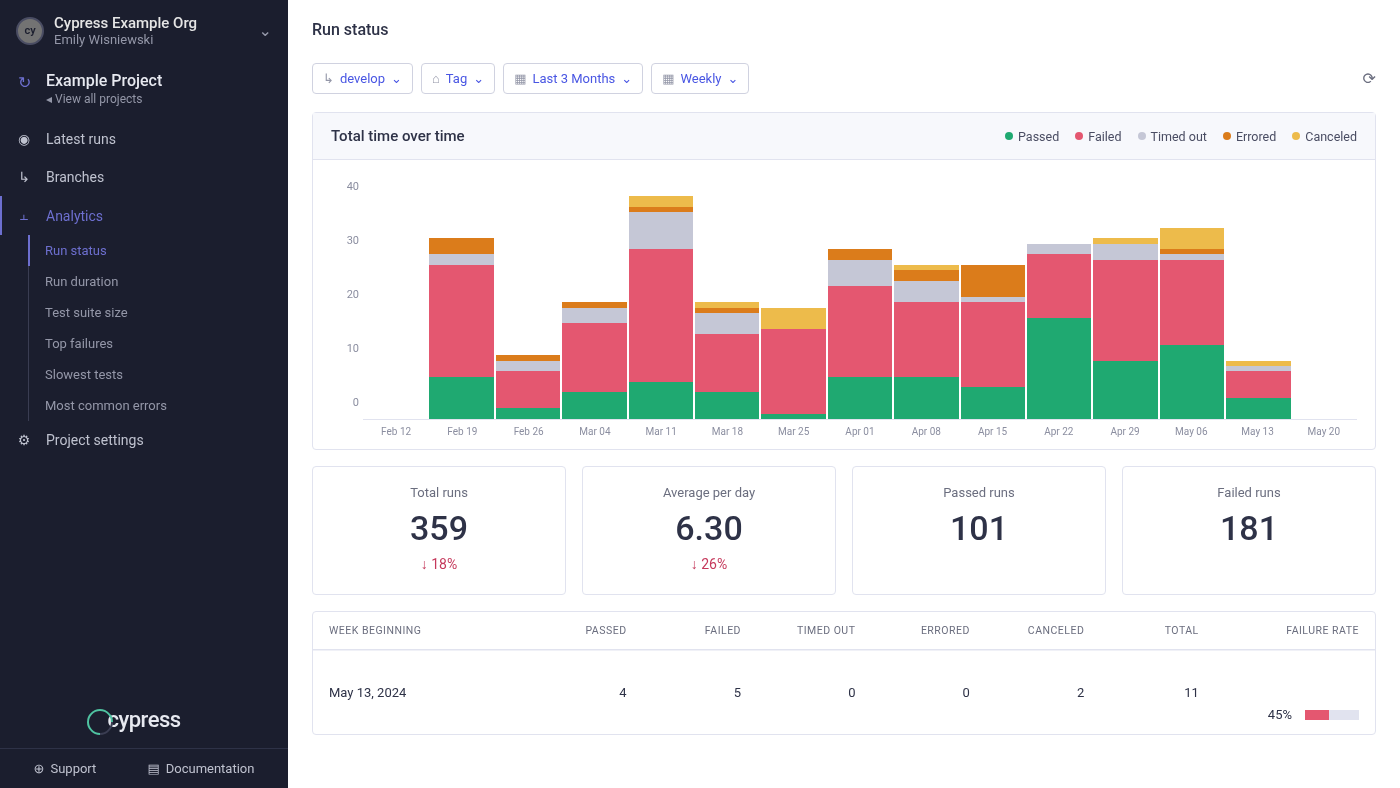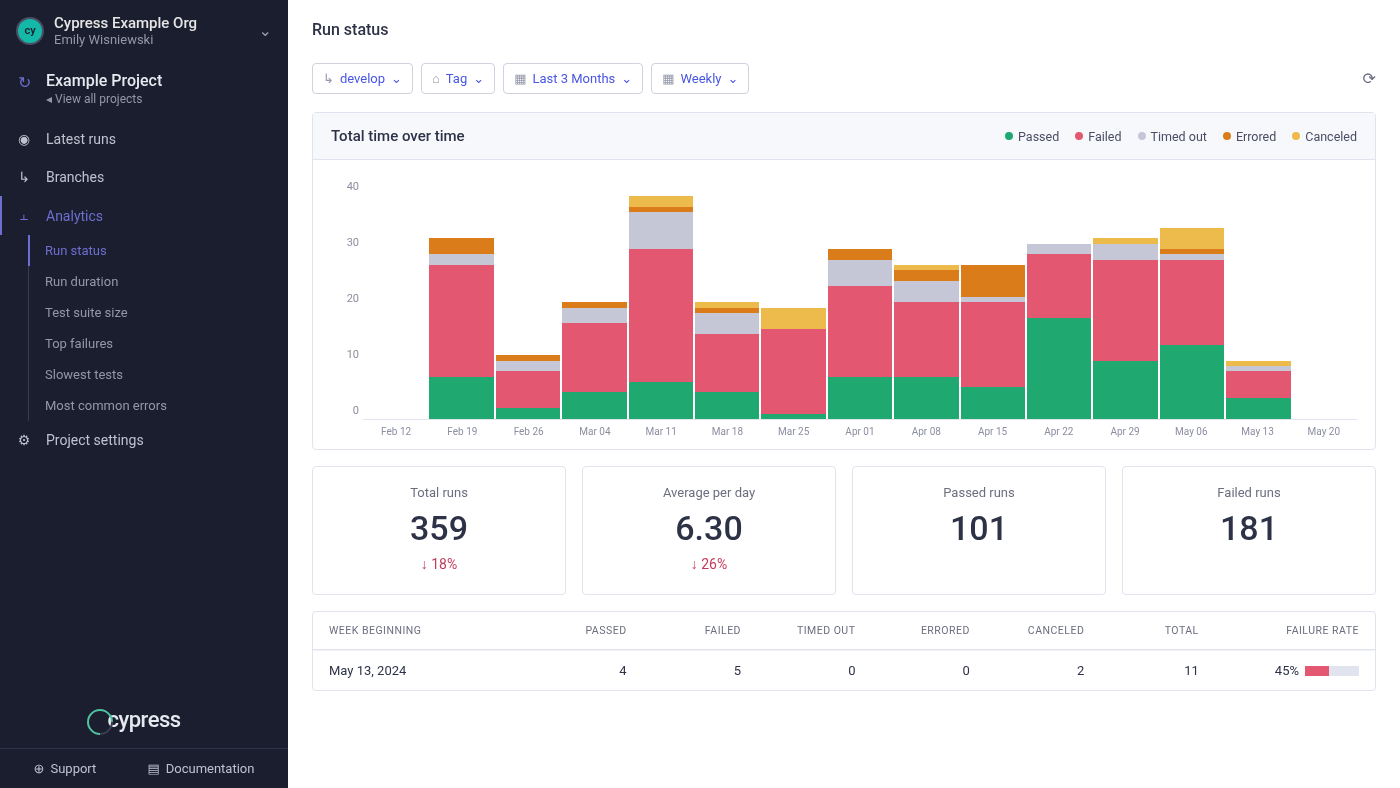--- a/index.html
+++ b/index.html
@@ -1,19 +1,19 @@
 <!DOCTYPE html>
 <html><head>
 <meta charset="utf-8">
 <style>
 * { margin:0; padding:0; box-sizing:border-box; font-family:-apple-system,BlinkMacSystemFont,"Segoe UI",Roboto,sans-serif; }
 body { display:flex; height:788px; width:1400px; overflow:hidden; background:#fff; color:#2e3247; }
 .sidebar { width:288px; background:#1b1e2e; color:#bfc2cf; display:flex; flex-direction:column; }
 .org-header { display:flex; align-items:center; padding:14px 16px; gap:10px; cursor:pointer; }
-.org-logo { width:28px; height:28px; border-radius:50%; background:#14b8a6; display:flex; align-items:center; justify-content:center; font-size:11px; font-weight:600; color:#1b1e2e; border:2px solid #4a4d63; }
+.org-logo { width:28px; height:28px; border-radius:50%; background:#737373; display:flex; align-items:center; justify-content:center; font-size:11px; font-weight:600; color:#1b1e2e; border:2px solid #4a4d63; }
 .org-text { flex:1; }
 .org-name { color:#e5e5e5; font-size:15px; font-weight:500; }
 .org-user { color:#9497a8; font-size:13px; }
 .chev { color:#9497a8; }
 .project-block { padding:10px 16px 6px 46px; position:relative; }
 .project-block .proj-icon { position:absolute; left:18px; top:12px; color:#6d6fcf; }
 .project-name { color:#e7e9f0; font-size:16px; font-weight:500; }
 .view-all { color:#9497a8; font-size:12px; margin-top:2px; cursor:pointer; }
 .nav { margin-top:8px; }
 .nav-item { display:flex; align-items:center; gap:14px; padding:11px 16px; font-size:14px; cursor:pointer; }
@@ -38,39 +38,39 @@
 .filter-icon { color:#9497a8; }
 .refresh-icon { margin-left:auto; color:#6b6e7f; cursor:pointer; }
 
 .chart-card { border:1px solid #e1e3ef; border-radius:4px; margin-top:18px; }
 .chart-header { display:flex; align-items:center; padding:14px 18px; border-bottom:1px solid #e1e3ef; background:#f7f8fc; }
 .chart-title { font-size:15px; font-weight:500; }
 .legend { margin-left:auto; display:flex; gap:16px; font-size:12.5px; color:#4a4d63; }
 .legend-item { display:flex; align-items:center; gap:5px; }
 .dot { width:8px; height:8px; border-radius:50%; }
 .chart-body { padding:20px 18px 12px 50px; position:relative; }
-.y-axis { position:absolute; left:18px; top:20px; bottom:32px; width:28px; display:flex; flex-direction:column; justify-content:space-between; font-size:11px; color:#8b8ea0; text-align:right; }
+.y-axis { position:absolute; left:18px; top:20px; bottom:40px; width:28px; display:flex; flex-direction:column; justify-content:space-between; font-size:11px; color:#8b8ea0; text-align:right; }
 .plot { height:240px; display:flex; align-items:flex-end; gap:2px; border-bottom:1px solid #e1e3ef; }
 .bar-col { flex:1; display:flex; flex-direction:column; justify-content:flex-end; height:100%; }
 .seg { width:100%; }
 .x-axis { display:flex; font-size:10px; color:#8b8ea0; margin-top:6px; }
 .x-label { flex:1; text-align:center; white-space:nowrap; }
 
 .kpis { display:flex; gap:16px; margin-top:16px; }
 .kpi { flex:1; border:1px solid #e1e3ef; border-radius:4px; padding:18px 12px 22px; text-align:center; }
 .kpi-label { font-size:13px; color:#6b6e7f; margin-bottom:8px; }
 .kpi-value { font-size:34px; font-weight:500; color:#2e3247; }
 .kpi-delta { font-size:14px; margin-top:8px; color:#c5385b; }
 
 .table { border:1px solid #e1e3ef; border-radius:4px; margin-top:16px; }
 .table-header,.table-row { display:grid; grid-template-columns:1.6fr 1fr 1fr 1fr 1fr 1fr 1fr 1.4fr; padding:12px 16px; font-size:12px; align-items:center; }
 .table-header { text-transform:uppercase; font-size:10.5px; letter-spacing:0.5px; color:#6b6e7f; border-bottom:1px solid #e1e3ef; }
 .table-row { font-size:13px; color:#2e3247; border-top:1px solid #f0f1f7; }
 .th-r,.td-r { text-align:right; }
-.rate-cell { display:flex; align-items:center; justify-content:flex-end; gap:6px; }
+.rate-cell { display:flex; align-items:center; justify-content:flex-end; gap:13px;margin-top:44px; }
 .rate-bar { width:54px; height:10px; background:#e1e3ef; position:relative; }
 .rate-fill { position:absolute; left:0; top:0; bottom:0; background:#e45770; }
 </style>
 </head>
 <body>
 
 <div class="sidebar">
   <div class="org-header">
     <div class="org-logo">cy</div>
     <div class="org-text">

